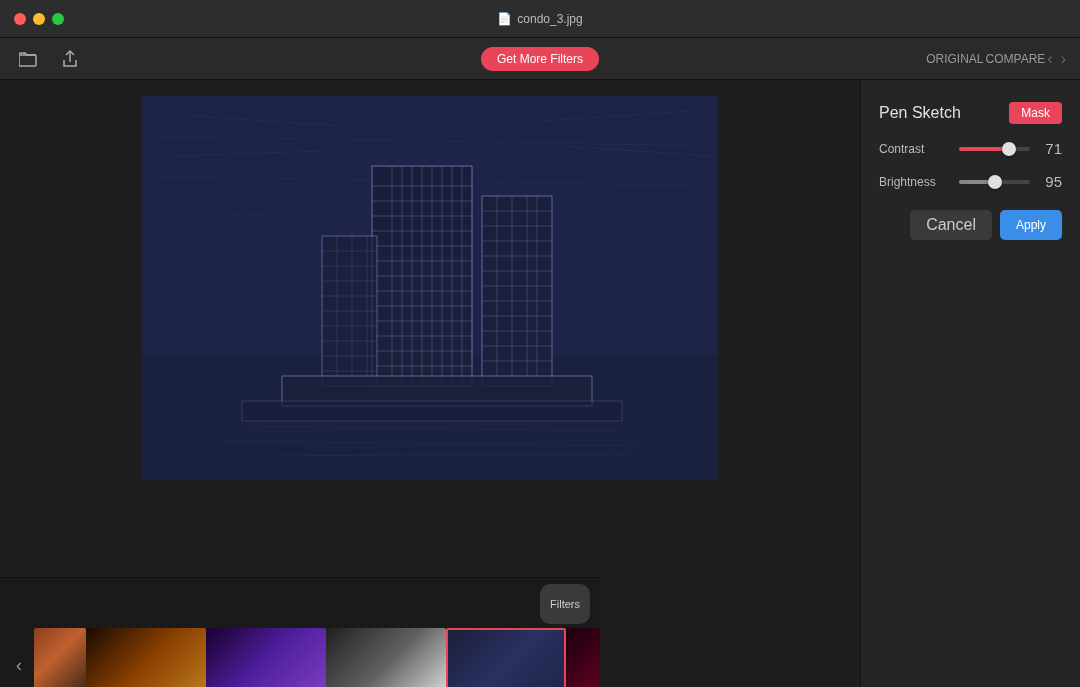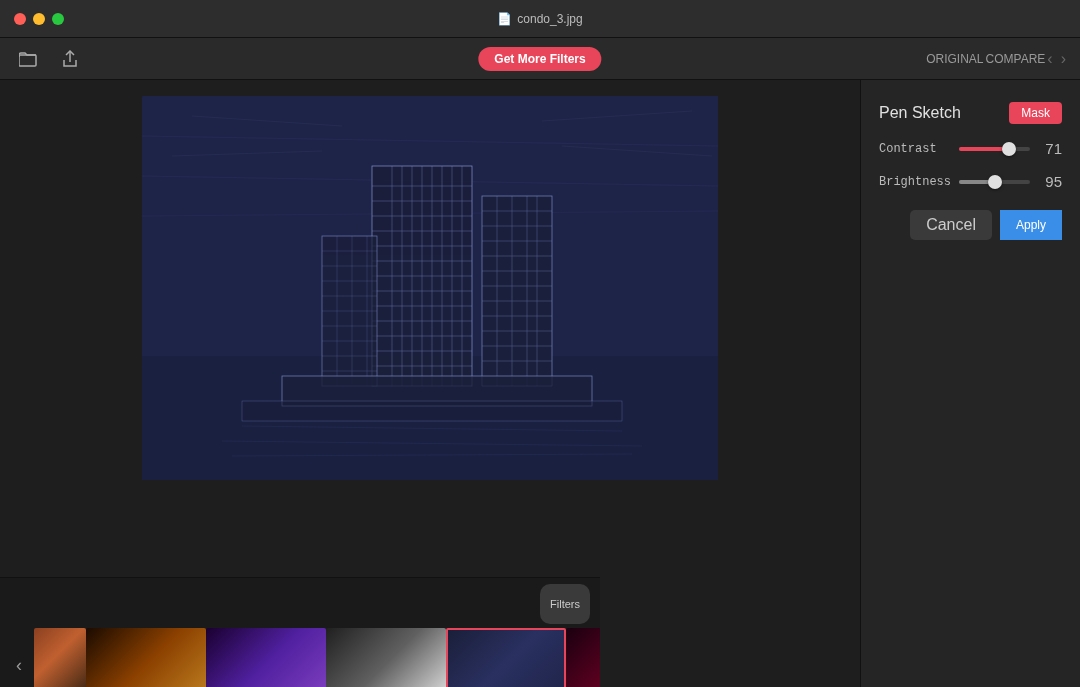--- a/index.html
+++ b/index.html
@@ -74,21 +74,21 @@
     .get-more-filters-btn {
       position: absolute;
       left: 50%;
       transform: translateX(-50%);
       background: #e8445a;
       color: white;
       border: none;
       border-radius: 14px;
       padding: 5px 16px;
       font-size: 12px;
-      font-weight: 700;
+      font-weight: 400;
       cursor: pointer;
     }
     .toolbar-right {
       margin-left: auto;
       display: flex;
       align-items: center;
       gap: 2px;
       font-size: 12px;
       color: #999;
     }
@@ -257,21 +257,20 @@
     .slider-row {
       display: flex;
       align-items: center;
       margin-bottom: 16px;
     }
     .slider-label {
       font-size: 12px;
       color: #bbb;
       width: 72px;
       flex-shrink: 0;
-      font-family: Liberation Mono, monospace;
     }
     .slider-track-container {
       flex: 1;
       height: 4px;
       background: #444;
       border-radius: 2px;
       position: relative;
       margin: 0 8px;
     }
     .slider-fill-contrast {
@@ -324,21 +323,21 @@
       border: none;
       border-radius: 5px;
       padding: 6px 16px;
       font-size: 16px;
       cursor: pointer;
     }
     .apply-btn {
       background: #3a8ee8;
       color: white;
       border: none;
-      border-radius: 0;
+      border-radius: 5px;
       padding: 6px 16px;
       font-size: 12px;
       cursor: pointer;
     }
 
     .panel-spacer { flex: 1; }
   </style>
 </head>
 <body>
 

